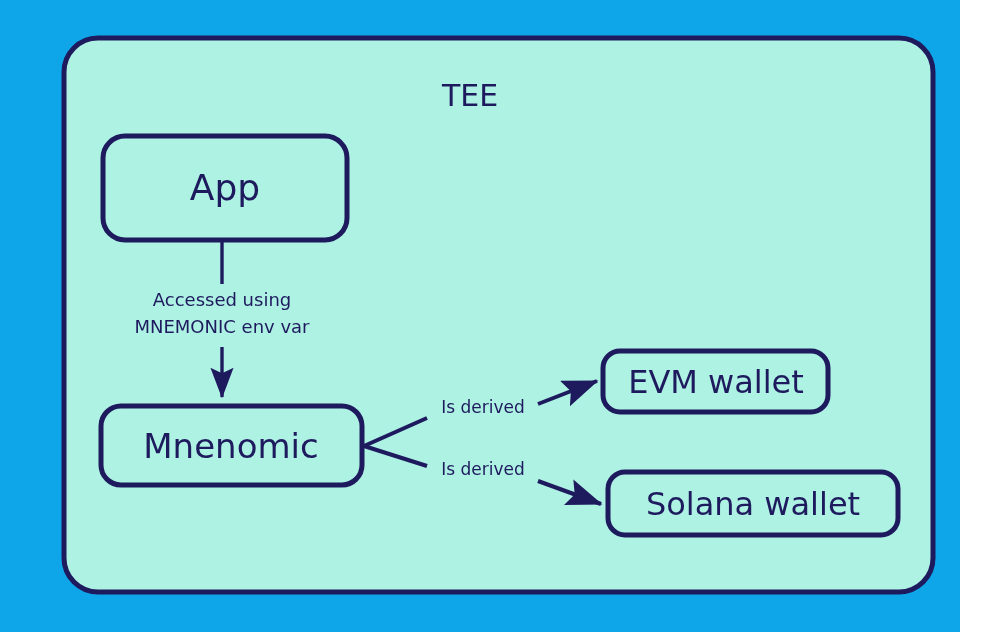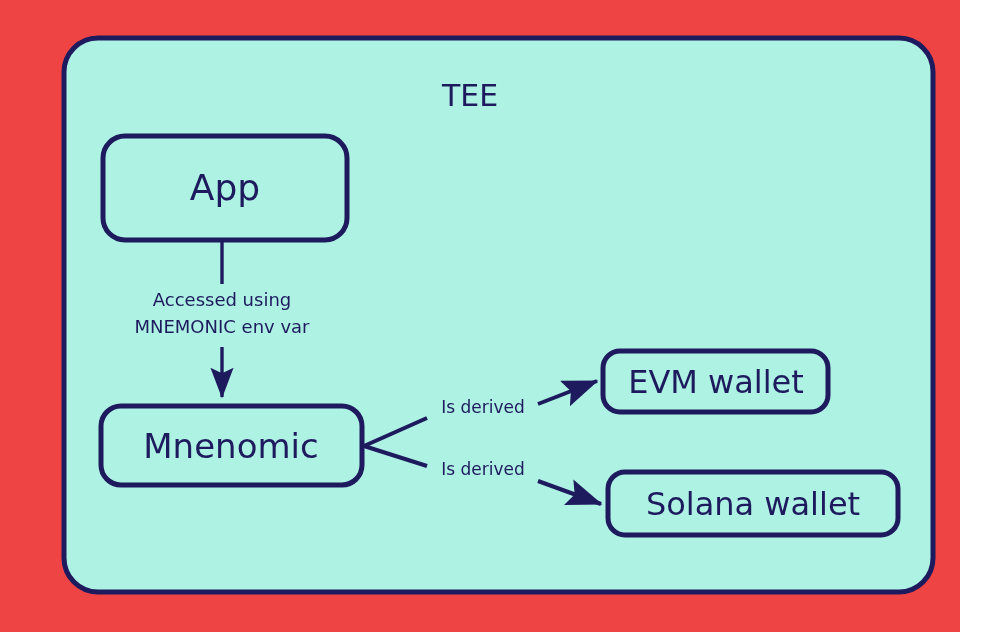--- a/index.html
+++ b/index.html
@@ -10,21 +10,21 @@
   body {
     width: 996px;
     height: 632px;
     font-family: "DejaVu Sans", sans-serif;
     overflow: hidden;
   }
   #diagram-root {
     position: relative;
     width: 960px;
     height: 632px;
-    background: #ef4444;
+    background: #0ea5e9;
   }
   #diagram-svg {
     position: absolute;
     top: 0;
     left: 0;
     width: 996px;
     height: 632px;
     display: block;
   }
   .node-label {

